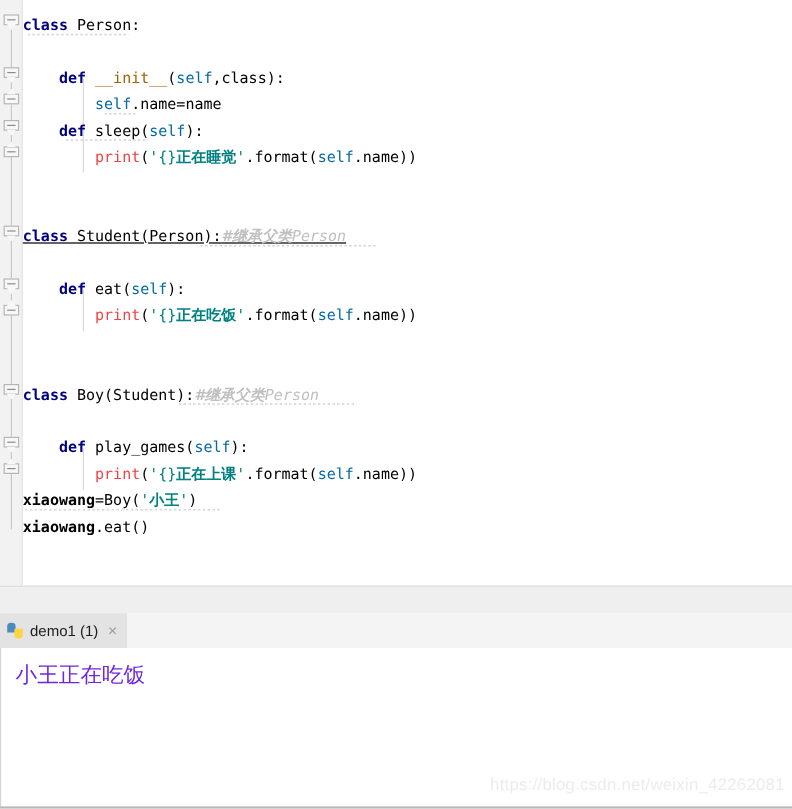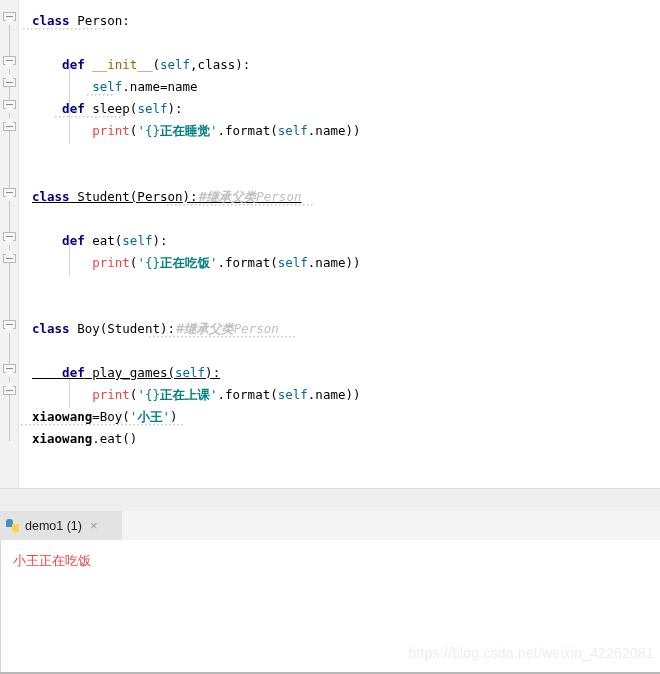--- a/index.html
+++ b/index.html
@@ -95,21 +95,21 @@
   #code-area {
     position: absolute;
     left: 19px; top: 0;
     width: 641px;
     height: 488px;
     font-family: "DejaVu Sans Mono", "Liberation Mono", monospace;
     font-size: 12.5px;
   }
   .code-line {
     position: absolute;
-    left: 13px;
+    left: 0;
     height: 22px;
     line-height: 22px;
     white-space: pre;
     color: #000000;
   }
   .indent-guide {
     position: absolute;
     width: 1px;
     background: #d8d8d8;
   }
@@ -162,21 +162,21 @@
     background: #f4f4f4;
     border-bottom: 1px solid #d6d6d6;
   }
   #console-tab {
     position: absolute;
     left: 0; top: 0;
     height: 29px;
     box-sizing: border-box;
     display: flex;
     align-items: center;
-    padding: 0 24px 0 6px;
+    padding: 0 8px 0 6px;
     background: #e3e3e3;
     font-size: 12.5px;
     color: #1d1d1d;
     gap: 6px;
   }
   #py-icon {
     position: relative;
     width: 13px; height: 13px;
     flex: 0 0 auto;
   }
@@ -210,21 +210,21 @@
     font-family: "DejaVu Sans Mono", "Liberation Mono", monospace;
     font-size: 12.5px;
     overflow: hidden;
   }
   .con-line {
     position: absolute;
     left: 12px;
     white-space: pre;
     line-height: 20px;
   }
-  .con-black { color: #ef4444; font-family: Liberation Mono, monospace; font-size: 13px; }
+  .con-black { color: #6d28d9; font-family: Liberation Sans, sans-serif; font-size: 18px; }
   .con-blue  { color: #000080; }
 
   #panel-bottom-border {
     position: absolute;
     left: 0; top: 672px;
     width: 660px;
     height: 2px;
     background: #b9b9b9;
   }
 
@@ -332,21 +332,21 @@
         <div class="code-line" style="top: 142px;"></div>
         <div class="code-line" style="top: 164px;"></div>
         <div class="code-line" style="top: 186px; text-decoration: underline;"><span class="kw">class</span><span class="plain"> Student(Person):</span><span class="cmt cjk">#继承父类</span><span class="cmt">Person</span></div>
         <div class="code-line" style="top: 208px;"></div>
         <div class="code-line" style="top: 230px;"><span class="plain">    </span><span class="kw">def</span><span class="plain"> eat(</span><span class="selfkw">self</span><span class="plain">):</span></div>
         <div class="code-line" style="top: 252px;"><span class="plain">        </span><span class="print">print</span><span class="plain">(</span><span class="str">'{}</span><span class="str cjk">正在吃饭</span><span class="str">'</span><span class="plain">.format(</span><span class="selfkw">self</span><span class="plain">.name))</span></div>
         <div class="code-line" style="top: 274px;"></div>
         <div class="code-line" style="top: 296px;"></div>
         <div class="code-line" style="top: 318px;"><span class="kw">class</span><span class="plain"> Boy(Student):</span><span class="cmt cjk">#继承父类</span><span class="cmt">Person</span></div>
         <div class="code-line" style="top: 340px;"></div>
-        <div class="code-line" style="top: 362px; text-decoration: underline;"><span class="plain">    </span><span class="kw">def</span><span class="plain"> play_games(</span><span class="selfkw">self</span><span class="plain">):</span></div>
+        <div class="code-line" style="top: 362px;"><span class="plain">    </span><span class="kw">def</span><span class="plain"> play_games(</span><span class="selfkw">self</span><span class="plain">):</span></div>
         <div class="code-line" style="top: 384px;"><span class="plain">        </span><span class="print">print</span><span class="plain">(</span><span class="str">'{}</span><span class="str cjk">正在上课</span><span class="str">'</span><span class="plain">.format(</span><span class="selfkw">self</span><span class="plain">.name))</span></div>
         <div class="code-line" style="top: 406px;"><span class="plain bold">xiaowang</span><span class="plain">=Boy(</span><span class="str">'</span><span class="str cjk">小王</span><span class="str">'</span><span class="plain">)</span></div>
         <div class="code-line" style="top: 428px;"><span class="plain bold">xiaowang</span><span class="plain">.eat()</span></div>
       </div>
   </div>
 
 </div>
 
 <div id="splitter"></div>
 

